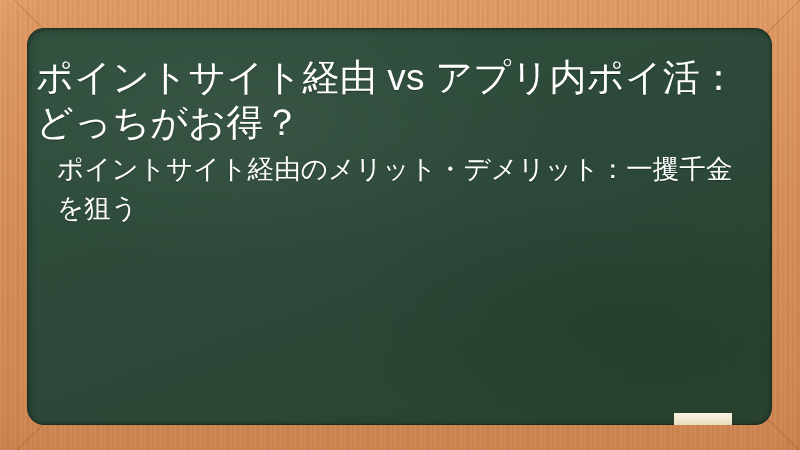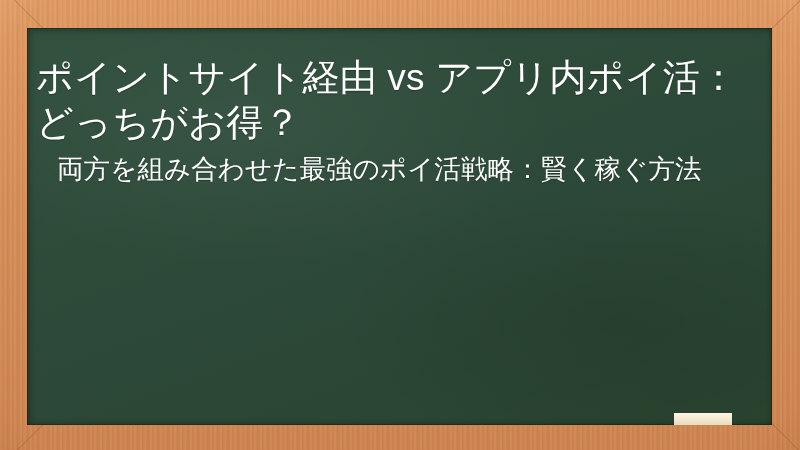--- a/index.html
+++ b/index.html
@@ -78,20 +78,21 @@
     background-image:
       radial-gradient(ellipse 70% 60% at 30% 25%, rgba(255,255,255,0.045), rgba(255,255,255,0) 60%),
       radial-gradient(ellipse 60% 50% at 80% 75%, rgba(0,0,0,0.10), rgba(0,0,0,0) 65%),
       linear-gradient(160deg, #31503e 0%, #2c4838 55%, #29432f 100%);
     box-shadow:
       inset 0 0 0 1px rgba(0,0,0,0.18),
       inset 2px 2px 7px rgba(0,0,0,0.30),
       inset -1px -1px 4px rgba(0,0,0,0.18);
     padding: 0;
     overflow: hidden;
+    border-radius: 17px;
   }
 
   
   #board-title {
     position: absolute;
     left: 9px;
     top: 2px;
     width: 728px;
     color: #ffffff;
     font-size: 37px;
@@ -147,19 +148,19 @@
   <div class="miter-line tl"></div>
   <div class="miter-line tr"></div>
   <div class="miter-line bl"></div>
   <div class="miter-line br"></div>
 
   <div id="chalkboard">
 
     <h1 id="board-title">ポイントサイト経由 vs アプリ内ポイ活：どっちがお得？</h1>
 
     <ul id="outline-list">
-      <li>両方を組み合わせた最強のポイ活戦略：賢く稼ぐ方法</li>
+      <li>ポイントサイト経由のメリット・デメリット：一攫千金を狙う</li>
     </ul>
 
     <div id="chalk-piece"></div>
 
   </div>
 </div>
 
 </body></html>

